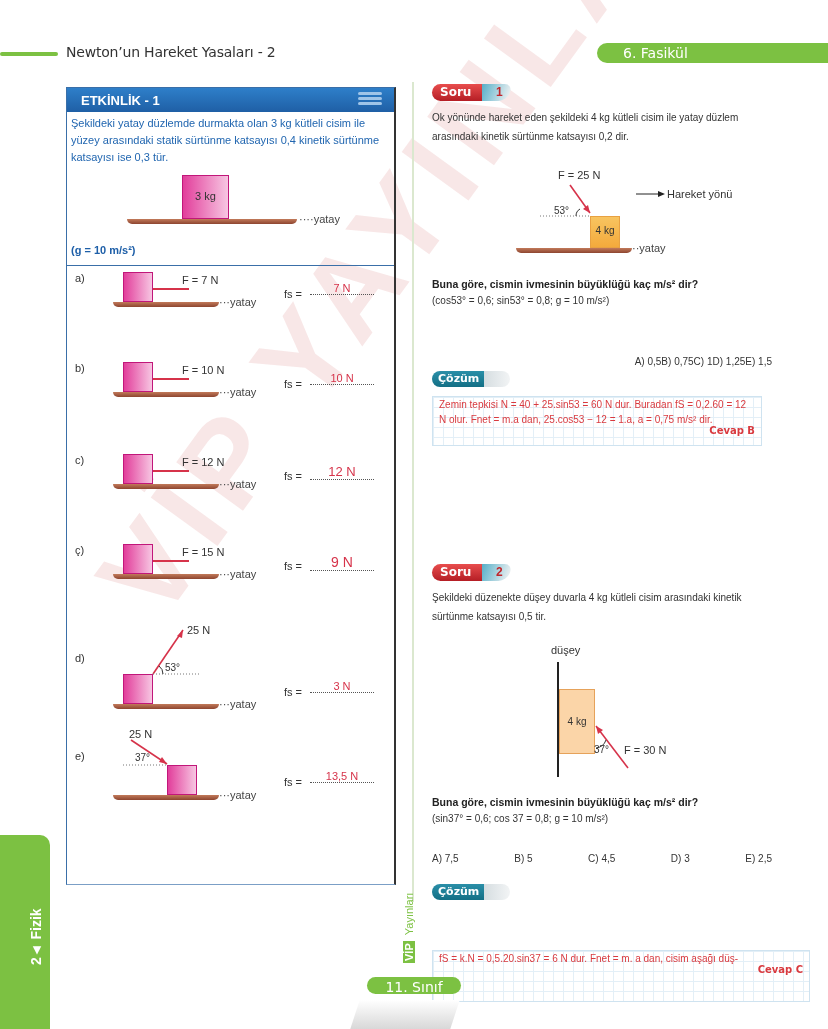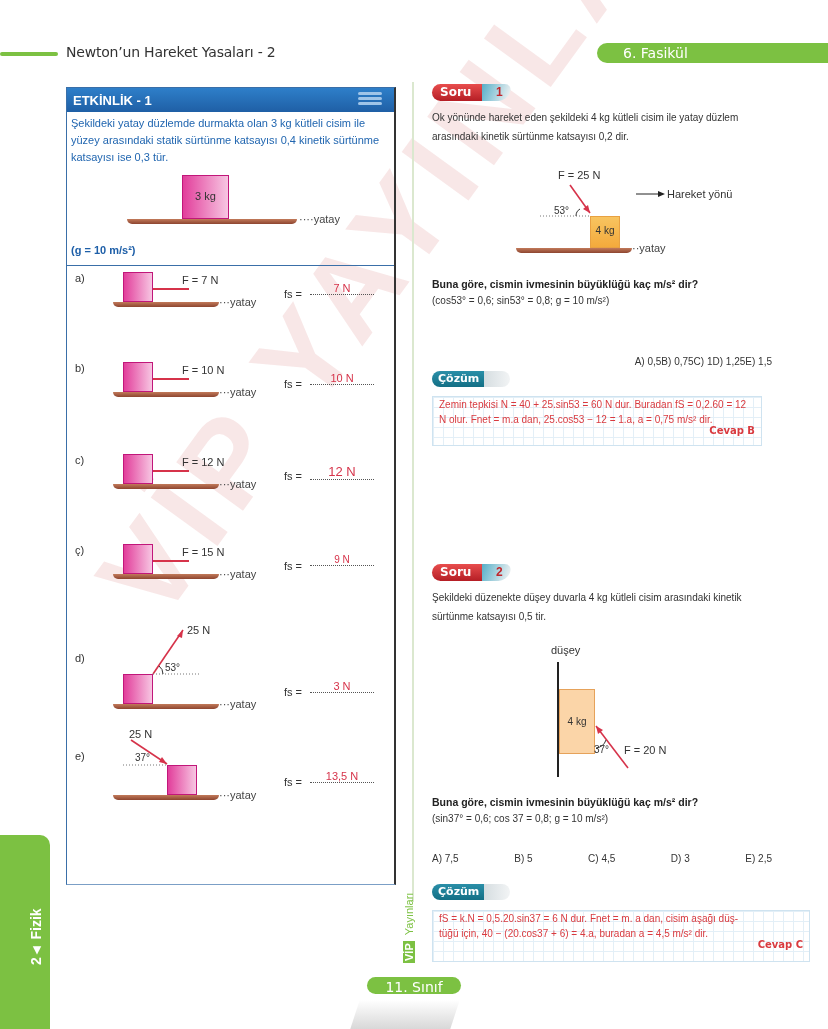--- a/index.html
+++ b/index.html
@@ -7,21 +7,21 @@
          font-family: "Liberation Sans", sans-serif; color: #333; }
   .abs { position: absolute; }
   .top-bar-left { left: 0; top: 52px; width: 58px; height: 4px; background: #7cc142; border-radius: 2px; }
   .header-title { left: 66px; top: 44px; font-size: 14px; color: #333; font-family: "DejaVu Sans", sans-serif; letter-spacing: -0.2px; }
   .fasikul { left: 597px; top: 43px; width: 240px; height: 20px; background: #7cc142; border-radius: 10px 0 0 10px;
              color: #fff; font-size: 14px; padding-left: 26px; line-height: 20px; font-family: "DejaVu Sans", sans-serif; }
   .divider { left: 412px; top: 82px; width: 2px; height: 820px; background: #dbe8cf; }
 
   .etk { left: 66px; top: 87px; width: 330px; height: 798px; border: 1px solid #3a6fa8; border-right: 2px solid #333; border-bottom: 1px solid #7b9fc6; }
   .etk-head { height: 24px; background: linear-gradient(#2e7fc9, #1f5fa5); color: #fff; font-weight: bold; font-size: 13px;
-              padding: 5px 6px; position: relative; }
+              padding: 5px 14px; position: relative; }
   .etk-icon { position: absolute; right: 12px; top: 2px; width: 24px; height: 20px; }
   .etk-icon span { display:block; height: 3px; margin: 2px 0; background: #9fc4e8; border-radius: 2px; }
   .etk-text { color: #2166b0; font-size: 11px; line-height: 17px; padding: 3px 4px; }
   .etk-q { color: #1e5fa8; font-weight: bold; font-size: 11px; line-height: 18px; padding: 0 4px; }
   .etk-sep { border-top: 1px solid #3a6fa8; margin-top: 6px; }
 
   .ground { height: 5px; background: linear-gradient(#c27a5a, #8d4530); border-radius: 0 0 6px 6px; }
   .pink-box { background: linear-gradient(90deg, #e23e9b, #f7c6e2); border: 1px solid #c1177a; }
   .orange-box { background: linear-gradient(#f8c460, #f4aa3c); border: 1px solid #e8a142; }
   .red { color: #d6334a; }
@@ -118,21 +118,21 @@
     <div class="abs dots red" style="left:243px;top:16px;width:64px;text-align:center;font-size:13px;">12 N</div>
   </div>
   <div style="position:relative;height:80px;">
     <div class="abs lbl" style="left:8px;top:6px;">ç)</div>
     <div class="abs pink-box" style="left:56px;top:6px;width:30px;height:30px;"></div>
     <div class="abs" style="left:86px;top:22px;width:36px;height:2px;background:#d6334a;"></div>
     <div class="abs lbl" style="left:115px;top:8px;">F = 15 N</div>
     <div class="abs ground" style="left:46px;top:36px;width:106px;"></div>
     <div class="abs yatay" style="left:152px;top:30px;">···<span>yatay</span></div>
     <div class="abs lbl" style="left:217px;top:22px;">fs =</div>
-    <div class="abs dots red" style="left:243px;top:16px;width:64px;text-align:center;font-size:10px;">9 N</div>
+    <div class="abs dots red" style="left:243px;top:16px;width:64px;text-align:center;font-size:14px;">9 N</div>
   </div>
 
   <div style="position:relative;height:110px;">
     <svg class="abs" style="left:40px;top:0;" width="130" height="90">
       <line x1="46" y1="56" x2="76" y2="12" stroke="#d6334a" stroke-width="1.6"></line>
       <polygon points="76,12 70,18 75,20" fill="#d6334a"></polygon>
       <line x1="46" y1="56" x2="92" y2="56" stroke="#777" stroke-dasharray="1,2"></line>
       <path d="M56,56 A10,10 0 0 0 52,48" stroke="#333" fill="none"></path>
     </svg>
     <div class="abs lbl" style="left:8px;top:34px;">d)</div>
@@ -219,39 +219,38 @@
   <div class="abs" style="left:17px;top:18px;width:2px;height:115px;background:#222;"></div>
   <div class="abs orange-box" style="left:19px;top:45px;width:36px;height:65px;background:#fbd5a8;border-color:#e6a25a;">
     <div style="font-size:10px;margin-top:26px;text-align:center;color:#333;">4 kg</div>
   </div>
   <svg class="abs" style="left:0;top:0;" width="160" height="135">
     <line x1="56" y1="82" x2="88" y2="124" stroke="#d6334a" stroke-width="1.6"></line>
     <polygon points="56,82 63,86 58,90" fill="#d6334a"></polygon>
     <path d="M56,104 A12,12 0 0 0 66,96" stroke="#333" fill="none"></path>
   </svg>
   <div class="abs lbl" style="left:54px;top:100px;font-size:10px;">37°</div>
-  <div class="abs lbl" style="left:84px;top:100px;">F = 20 N</div>
+  <div class="abs lbl" style="left:84px;top:100px;">F = 30 N</div>
 </div>
 
 <div class="abs bold-q" style="left:432px;top:796px;">Buna göre, cismin ivmesinin büyüklüğü kaç m/s² dir?</div>
 <div class="abs body-text" style="left:432px;top:809px;">(sin37° = 0,6; cos 37 = 0,8; g = 10 m/s²)</div>
 <div class="abs choices" style="left:432px;top:853px;width:340px;display:flex;justify-content:space-between;gap:27px;">
   <span>A) 7,5</span>
   <span>B) 5</span>
   <span>C) 4,5</span>
   <span>D) 3</span>
   <span>E) 2,5</span>
 </div>
 <div class="abs cozum" style="left:432px;top:884px;">
   <div class="cozum-tail"></div>
     <div class="cozum-bg">Çözüm</div>
 </div>
-<div class="abs grid-box" style="left:432px;top:910px;width:378px;height:52px;">
+<div class="abs grid-box" style="left:432px;top:950px;width:378px;height:52px;">
   <div>fS = k.N = 0,5.20.sin37 = 6 N  dur. Fnet = m. a   dan, cisim aşağı düş-</div>
-  <div>tüğü için, 40 − (20.cos37 + 6) = 4.a,   buradan  a = 4,5 m/s²  dir.</div>
   <div class="cevap" style="margin-top:-4px;">Cevap C</div>
 </div>
 
 <div class="abs side-tab">
   <div class="side-tab-text">2◄ Fizik</div>
 </div>
 <div class="abs vip-vert">
   <div style="position:absolute;left:2px;top:88px;transform:rotate(-90deg);transform-origin:left top;white-space:nowrap;font-size:11px;">
     <span style="background:#7cc142;color:#fff;font-weight:bold;padding:0 2px;">VİP</span>
     <span style="color:#7cc142;margin-left:3px;">Yayınları</span>

